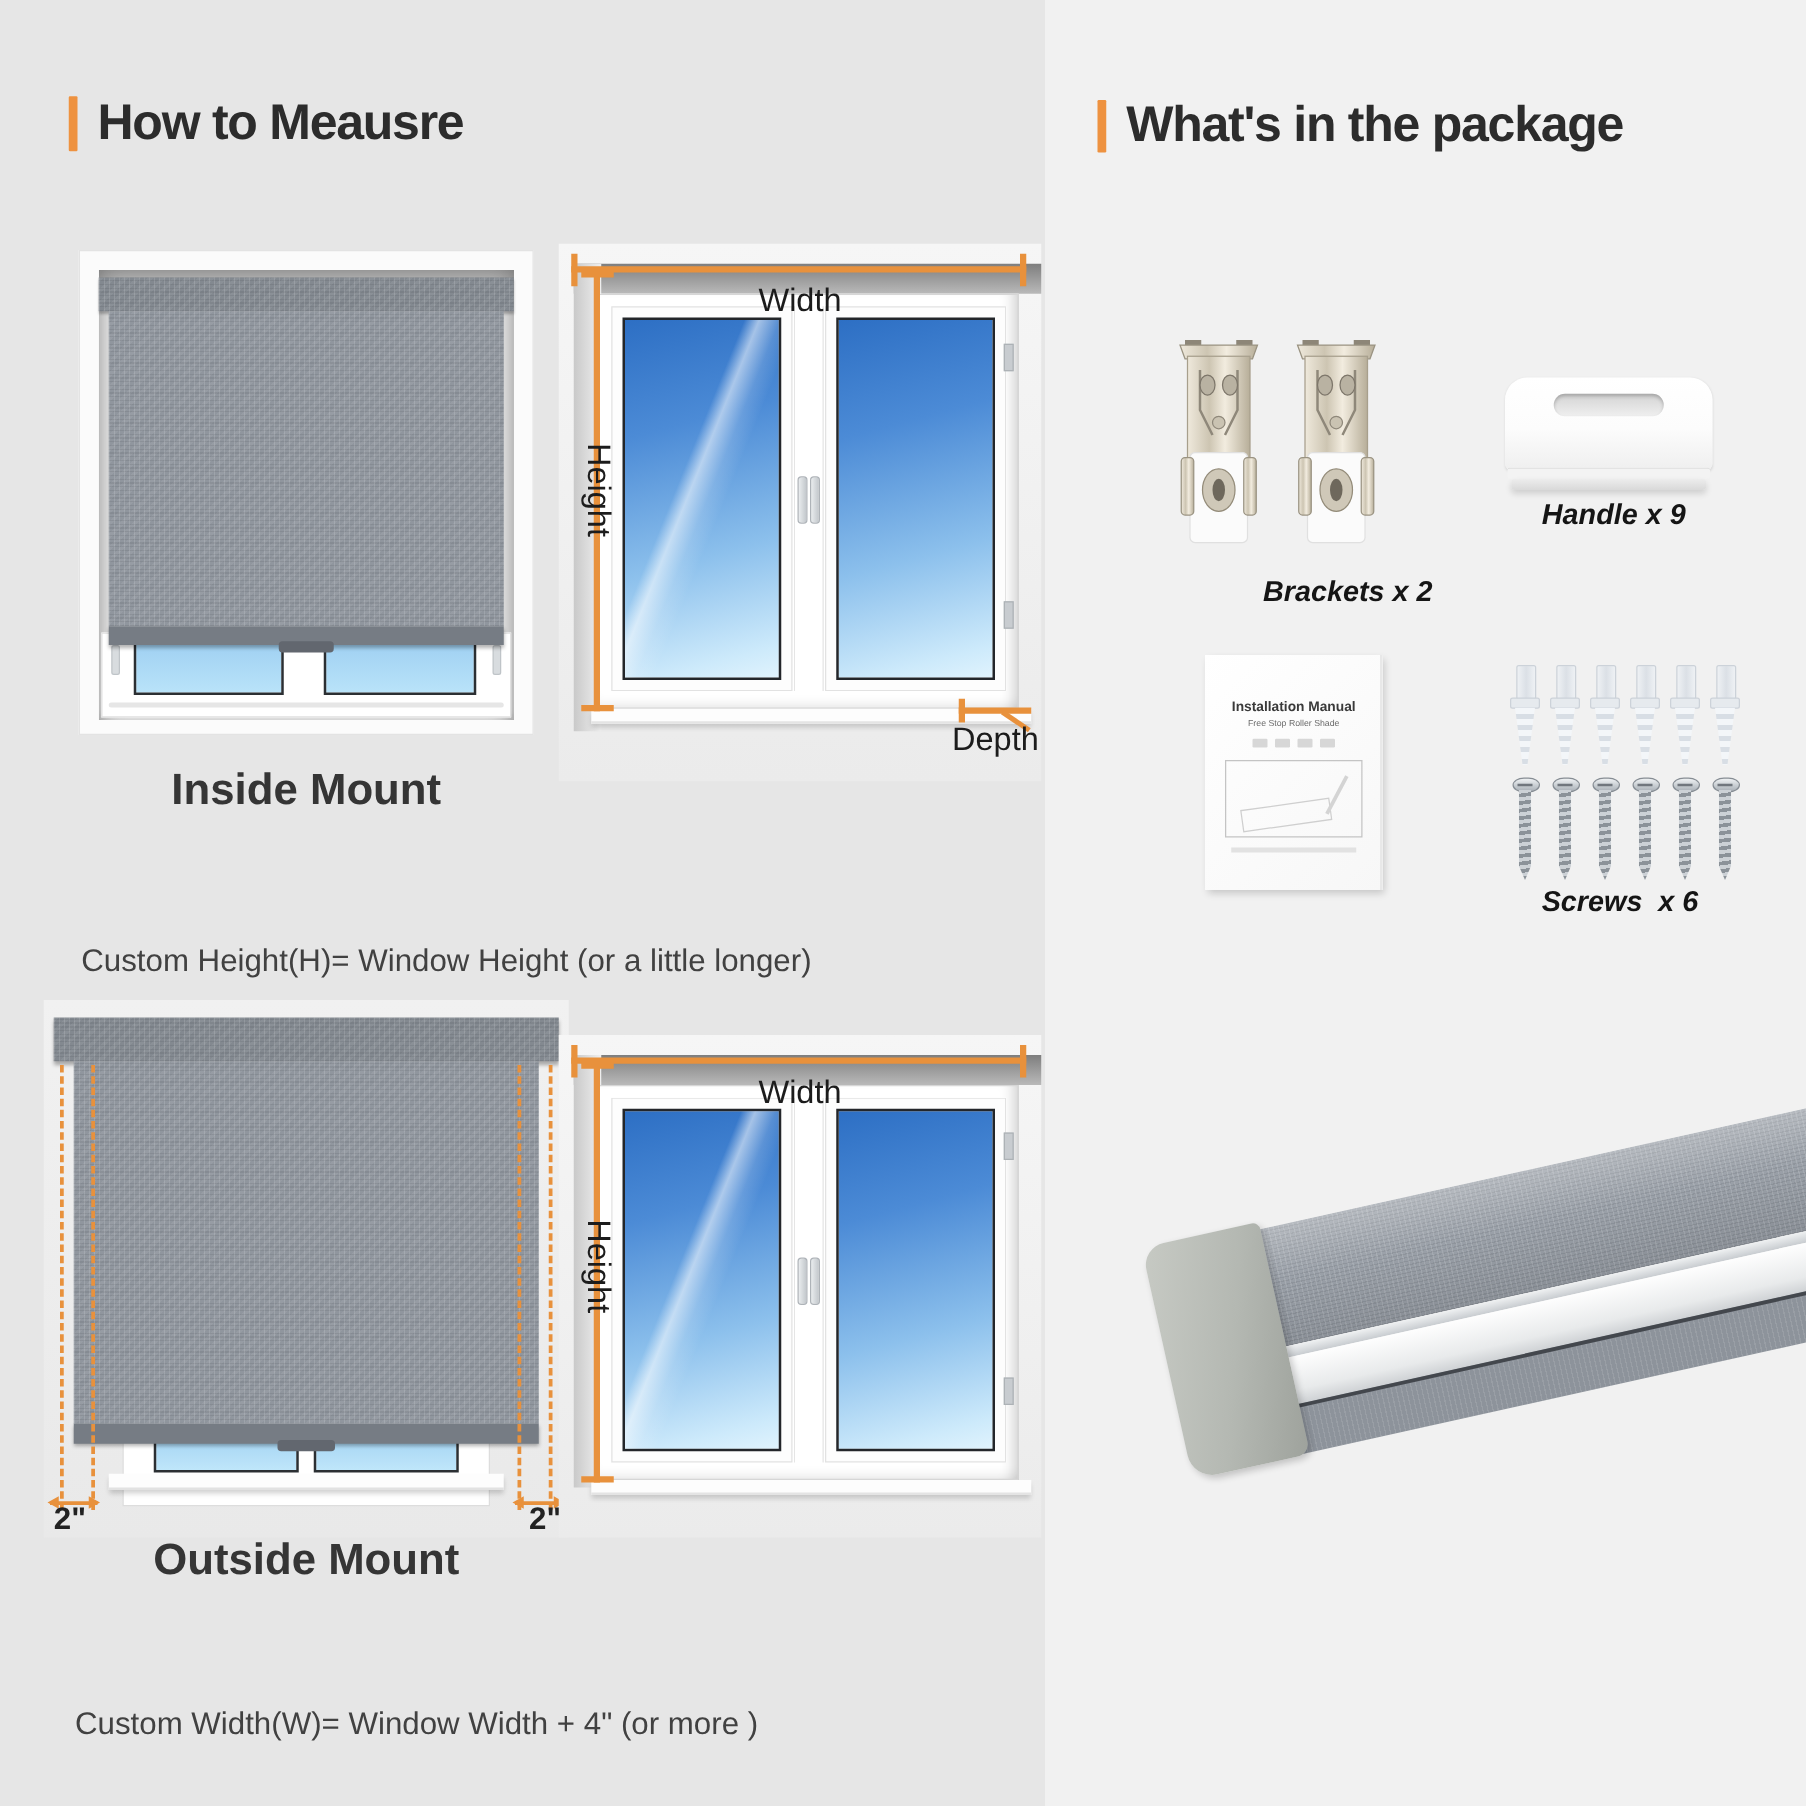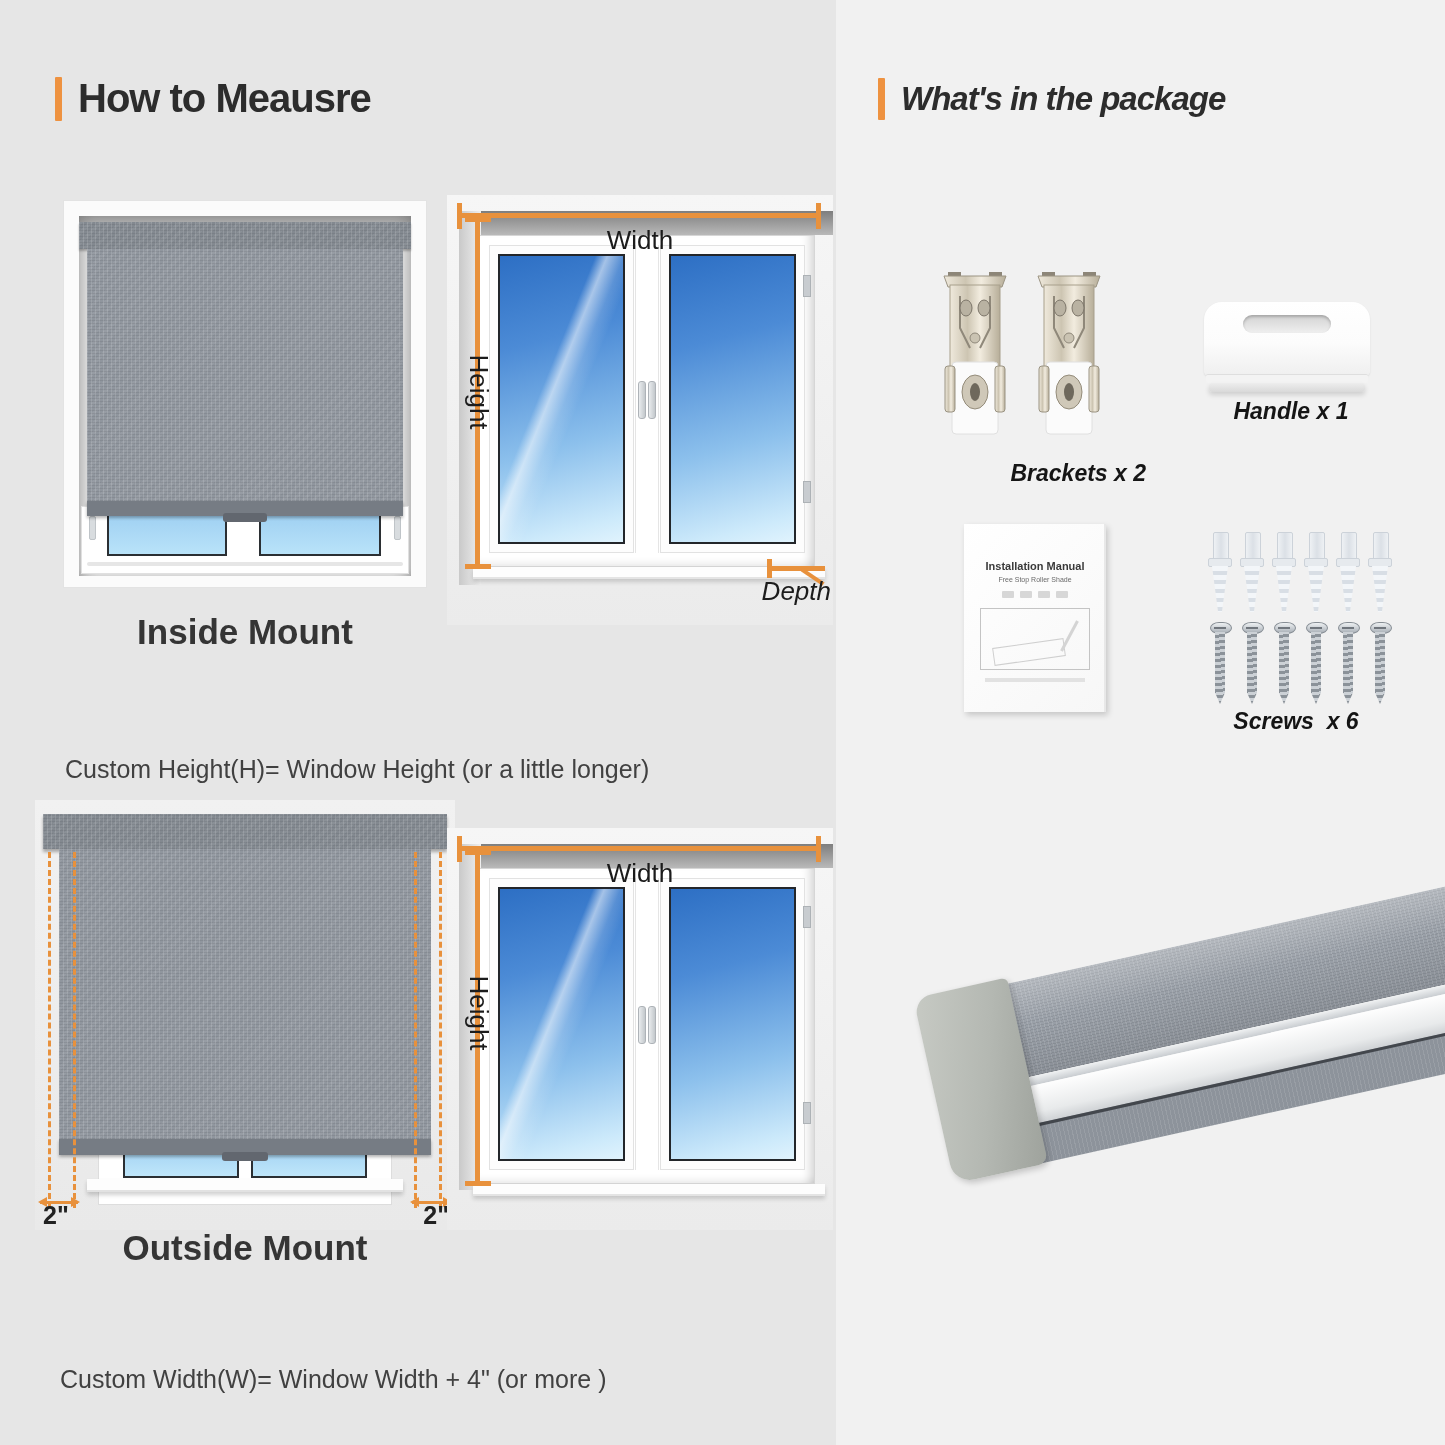--- a/index.html
+++ b/index.html
@@ -8,21 +8,21 @@
   .panel{position:absolute;top:0;height:1445px;overflow:hidden;}
   .panel.left{left:0;width:836px;background:#e6e6e6;}
   .panel.right{left:836px;width:609px;background:#f1f1f1;}
 
   
   .sec-head{position:absolute;display:flex;align-items:center;gap:16px;}
   .accent-bar{width:7px;background:#ee9240;border-radius:1px;}
   .sec-head h1{margin:0;font-weight:700;color:#2c2c2c;letter-spacing:-1px;}
   .sec-head.lh h1{font-size:40px;}
   .sec-head.lh .accent-bar{height:44px;}
-  .sec-head.rh h1{font-size:33px;font-style:italic;}
+  .sec-head.rh h1{font-size:40px;}
   .sec-head.rh .accent-bar{height:42px;}
 
   .h2-mount{position:absolute;font-size:35px;font-weight:700;color:#353535;text-align:center;}
   .copy{position:absolute;font-size:25px;color:#414141;line-height:38px;white-space:pre;}
 
   
   .ftx{background-color:#90969e;
     background-image:
       repeating-linear-gradient(90deg, rgba(255,255,255,.13) 0 1px, transparent 1px 4px),
       repeating-linear-gradient(0deg, rgba(58,62,68,.12) 0 1px, transparent 1px 3px),
@@ -108,21 +108,21 @@
   .m-height{position:absolute;left:28px;top:22px;width:5px;background:#e8913c;}
   .m-height i{position:absolute;left:-10px;width:26px;height:5px;background:#e8913c;}
   .m-height i.t{top:0;} .m-height i.b{bottom:0;}
   .lbl-meas{position:absolute;font-size:26px;color:#1c1c1c;}
   .lbl-w{top:30px;left:0;right:0;text-align:center;}
   .lbl-h{left:-34px;top:42%;width:130px;height:32px;text-align:center;transform:rotate(90deg);}
   .m-depth{position:absolute;right:8px;bottom:54px;width:58px;height:5px;background:#e8913c;}
   .m-depth::before{content:'';position:absolute;left:0;top:-7px;width:5px;height:19px;background:#e8913c;}
   .m-depth::after{content:'';position:absolute;right:-4px;top:2px;width:26px;height:4px;background:#e8913c;
     transform:rotate(34deg);transform-origin:left top;}
-  .lbl-d{right:2px;bottom:18px;font-style:italic;}
+  .lbl-d{right:2px;bottom:18px;}
 
   
   .item-label{position:absolute;font-size:23px;font-weight:700;font-style:italic;color:#151515;text-align:center;}
   .bracket{position:absolute;width:70px;height:170px;}
   .handle-img{position:absolute;left:368px;top:302px;width:166px;height:90px;}
   .handle-body{position:absolute;left:0;right:0;top:0;bottom:16px;
     background:linear-gradient(180deg,#ffffff 0%,#fcfcfc 55%,#efefef 100%);
     border-radius:18px 18px 5px 5px;box-shadow:0 1px 2px rgba(0,0,0,.10);}
   .handle-slot{position:absolute;top:13px;left:50%;width:88px;height:18px;margin-left:-44px;border-radius:9px;
     background:linear-gradient(180deg,#d3d3d3,#efefef);box-shadow:inset 0 2px 3px rgba(0,0,0,.22);}
@@ -354,21 +354,21 @@
       <ellipse cx="35" cy="122" rx="5" ry="9" fill="#6e685c"></ellipse>
     </svg>
     <div class="item-label" style="left:60px;top:460px;width:250px;text-align:right;">Brackets x 2</div>
 
     <div class="handle-img">
       <div class="handle-body"></div>
       <div class="handle-slot"></div>
       <div class="handle-lip"></div>
       <div class="handle-base"></div>
     </div>
-    <div class="item-label" style="left:340px;top:398px;width:230px;">Handle x 1</div>
+    <div class="item-label" style="left:340px;top:398px;width:230px;">Handle x 9</div>
 
     <div class="manual">
       <div class="m-title">Installation Manual</div>
       <div class="m-sub">Free Stop Roller Shade</div>
       <div class="m-icons">
           <span></span>
           <span></span>
           <span></span>
           <span></span>
         </div>

